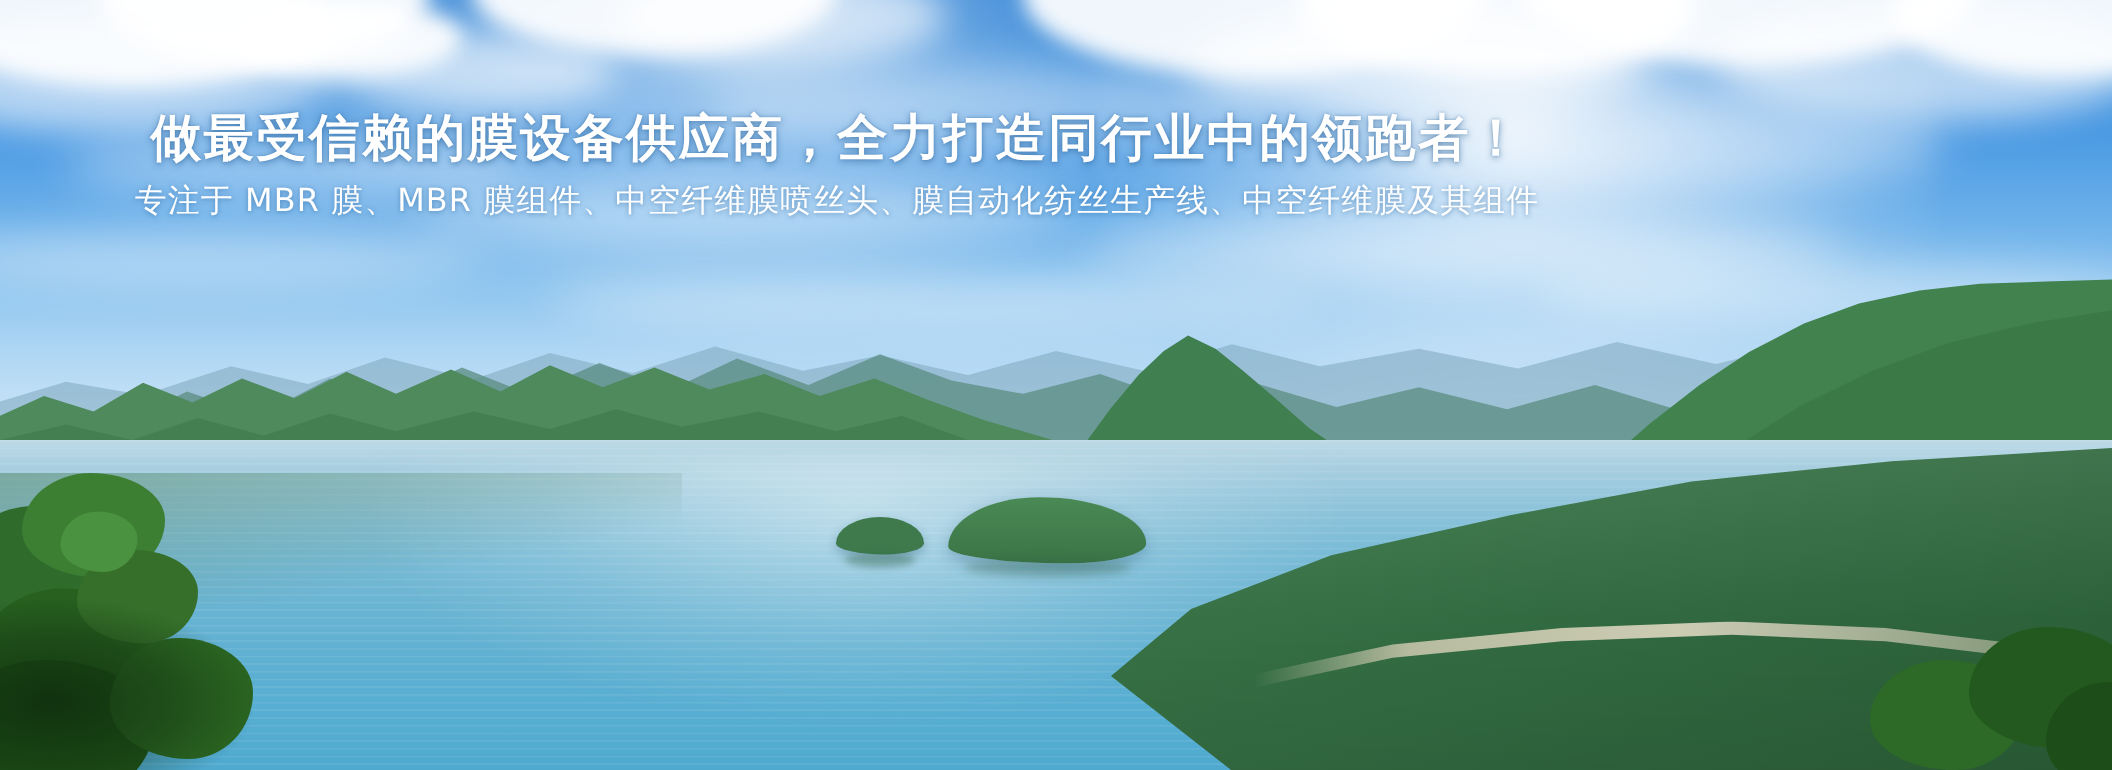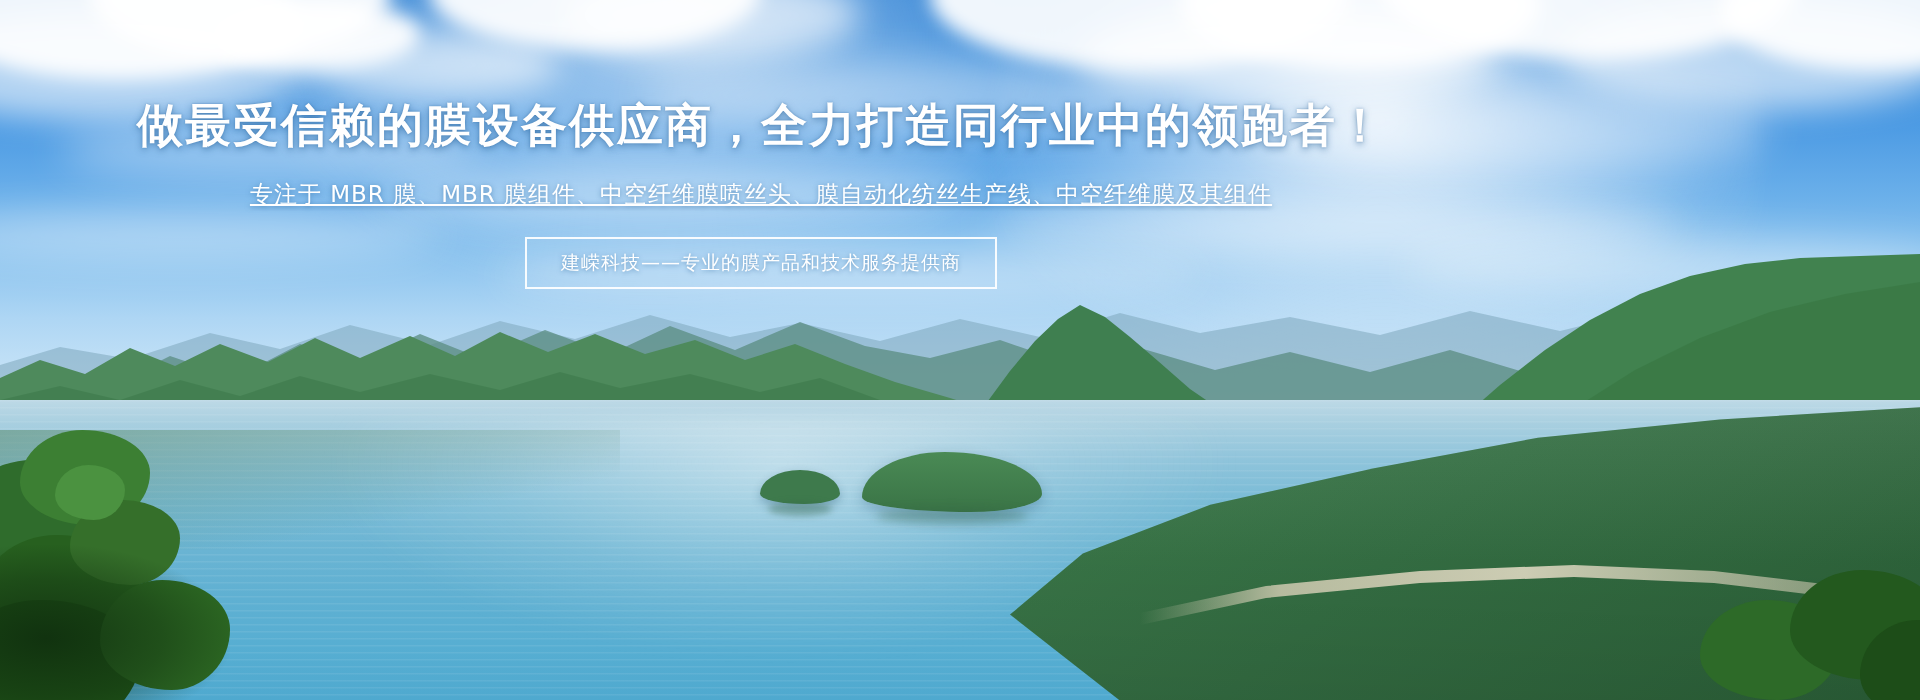--- a/index.html
+++ b/index.html
@@ -101,28 +101,27 @@
     font-family:"DejaVu Sans", sans-serif;
     font-size:46px;
     font-weight:bold;
     letter-spacing:2px;
     color:#ffffff;
     white-space:nowrap;
     text-shadow:0 2px 7px rgba(28,86,140,.55), 0 0 2px rgba(40,100,160,.45);
     line-height:1.1;
   }
   .subline {
-    margin-top:28px;
+    margin-top:12px;
     font-family:"DejaVu Sans", sans-serif;
-    font-size:23px;
+    font-size:29px;
     color:#ffffff;
     letter-spacing:1px;
     white-space:nowrap;
     text-shadow:0 1px 5px rgba(30,90,145,.55);
-    text-decoration:underline;
   }
   .tagbox {
     margin-top:27px;
     border:2px solid rgba(255,255,255,.92);
     padding:11px 34px;
     font-family:"DejaVu Sans", sans-serif;
     font-size:19px;
     color:#ffffff;
     letter-spacing:1px;
     white-space:nowrap;
@@ -246,16 +245,15 @@
 
   <div class="foliage" style="left:1700px; top:560px; width:260px; height:160px;">
     <div class="leafblob" style="left:0px;  top:40px;  width:140px; height:100px; background:#2d6a28;"></div>
     <div class="leafblob" style="left:90px; top:10px;  width:150px; height:110px; background:#23591e;"></div>
     <div class="leafblob" style="left:160px;top:60px;  width:120px; height:100px; background:#1d4d18;"></div>
   </div>
 
   <div class="overlay">
     <div class="headline">做最受信赖的膜设备供应商，全力打造同行业中的领跑者！</div>
     <div class="subline">专注于 MBR 膜、MBR 膜组件、中空纤维膜喷丝头、膜自动化纺丝生产线、中空纤维膜及其组件</div>
-    <div class="tagbox">建嵘科技——专业的膜产品和技术服务提供商</div>
   </div>
 
 </div>
 
 </body></html>

